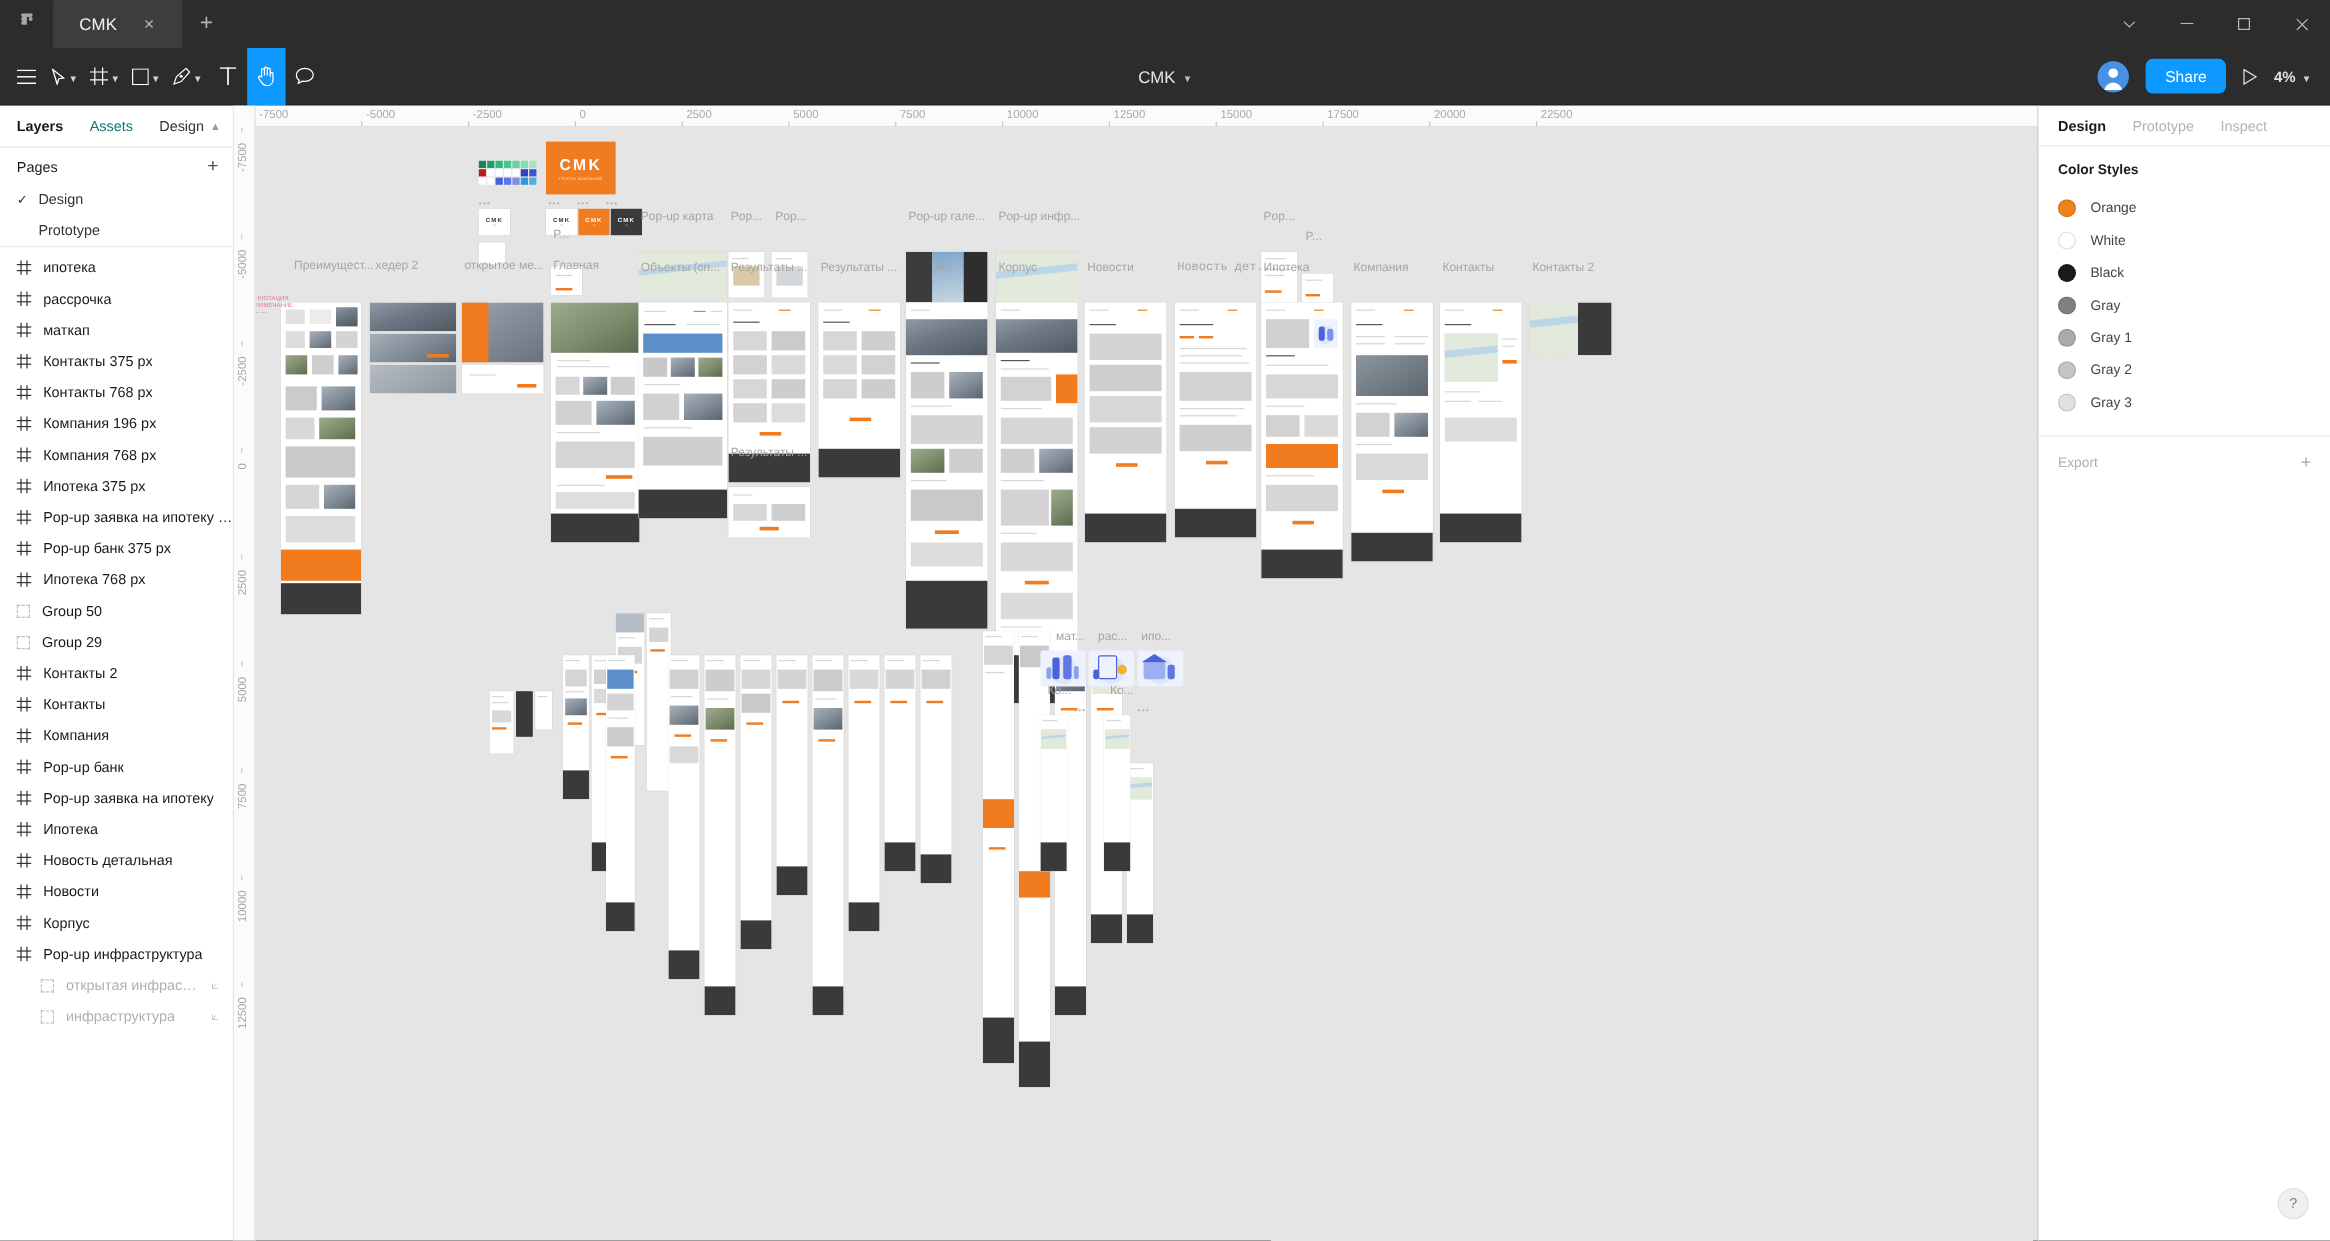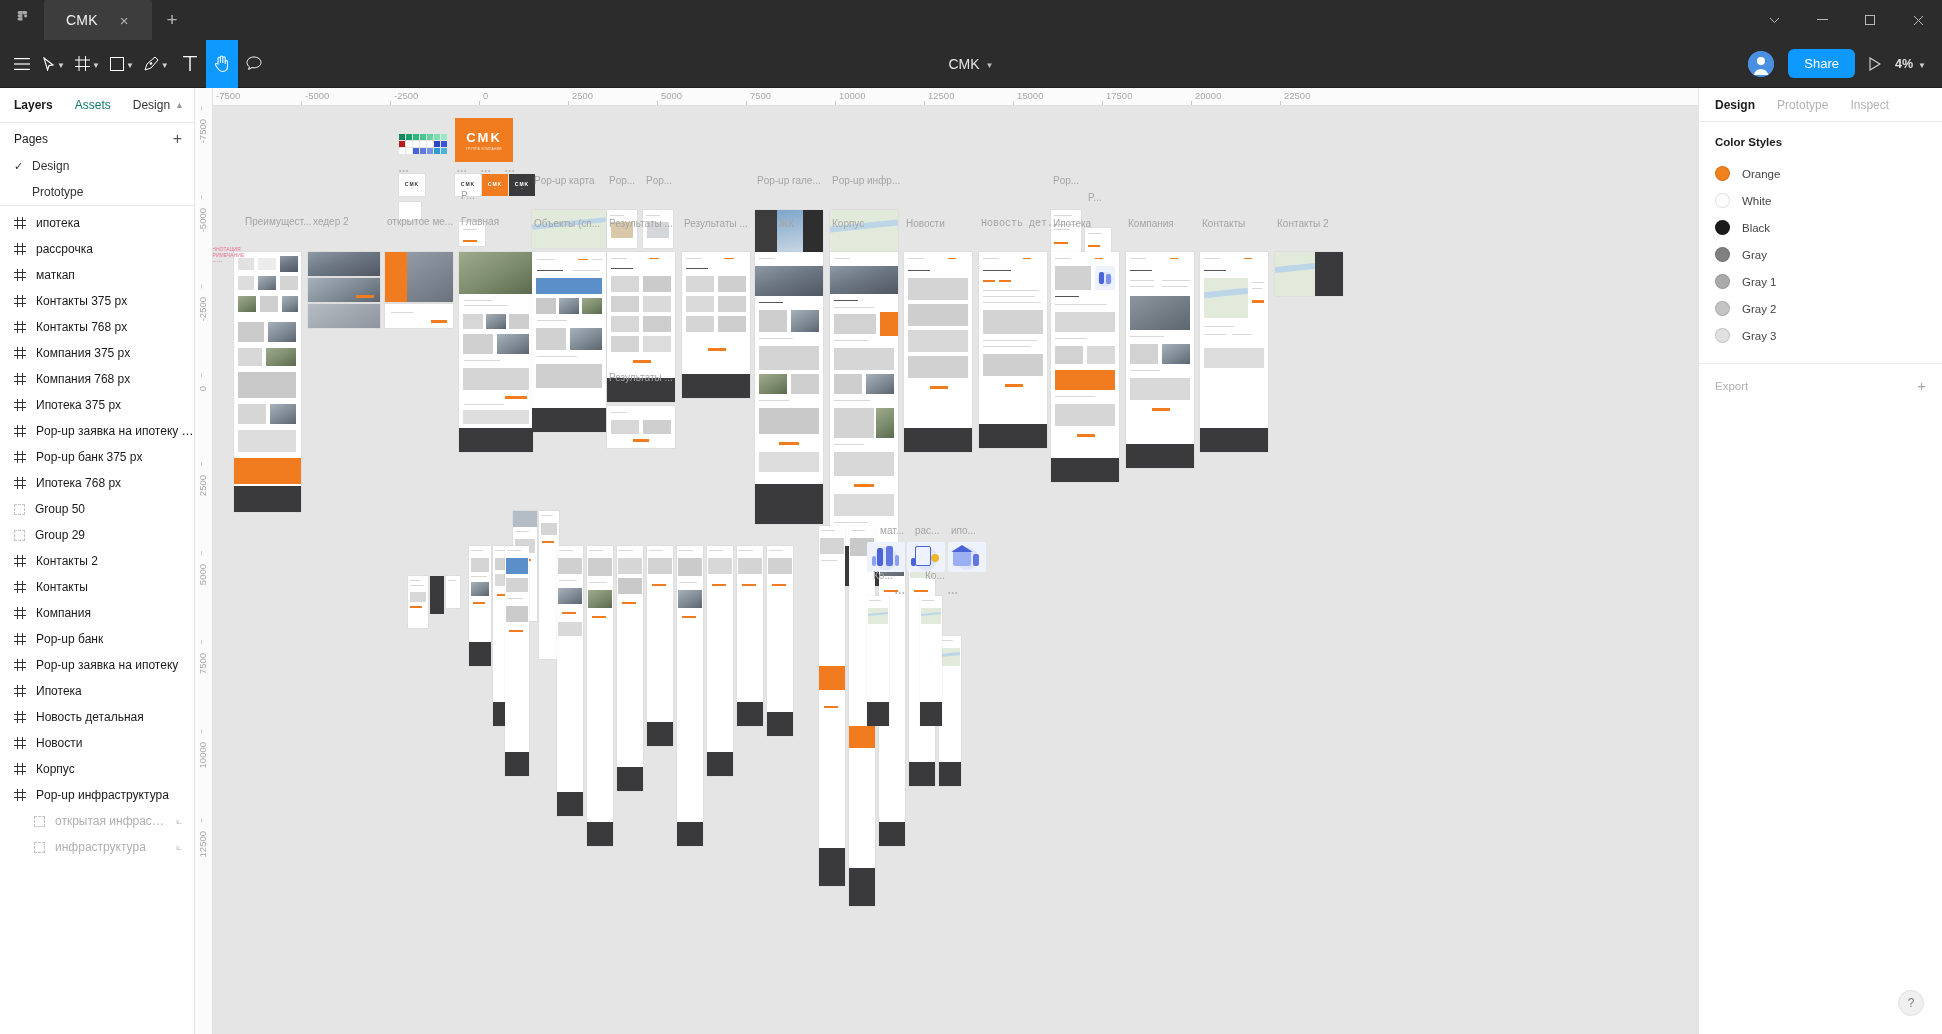--- a/index.html
+++ b/index.html
@@ -367,21 +367,21 @@
           <div class="layer-item">
             <span class="ic-frame"></span>
             <span class="layer-name">Контакты 375 px</span>
           </div>
           <div class="layer-item">
             <span class="ic-frame"></span>
             <span class="layer-name">Контакты 768 px</span>
           </div>
           <div class="layer-item">
             <span class="ic-frame"></span>
-            <span class="layer-name">Компания 375 px</span>
+            <span class="layer-name">Компания 196 px</span>
           </div>
           <div class="layer-item">
             <span class="ic-frame"></span>
             <span class="layer-name">Компания 768 px</span>
           </div>
           <div class="layer-item">
             <span class="ic-frame"></span>
             <span class="layer-name">Ипотека 375 px</span>
           </div>
           <div class="layer-item">

